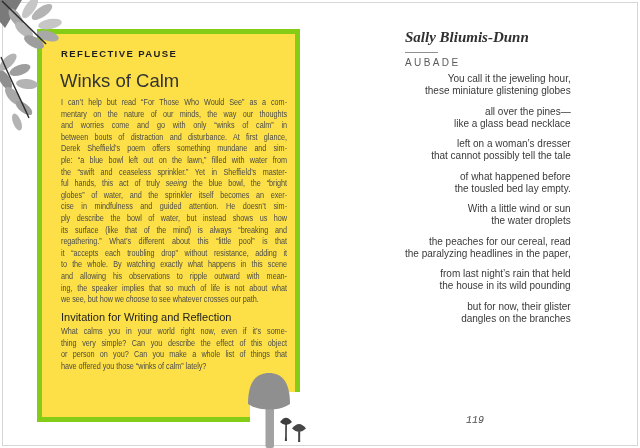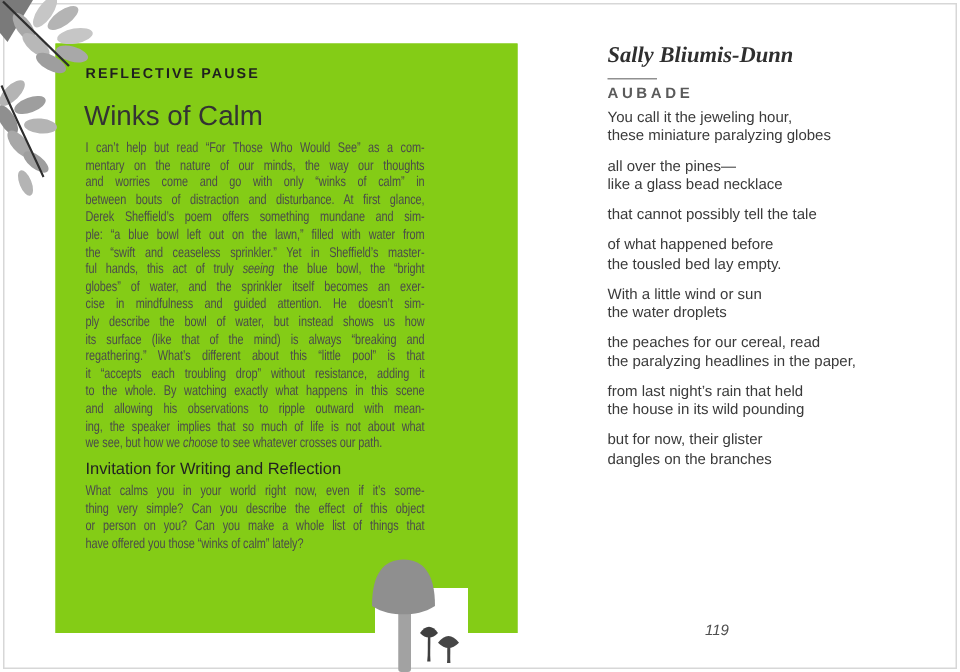--- a/index.html
+++ b/index.html
@@ -7,22 +7,22 @@
     width:640px; height:448px; position:relative; overflow:hidden;
     background:#ffffff;
     font-family:"Liberation Sans", sans-serif;
   }
   .frame {
     position:absolute; left:2px; top:2px; right:2px; bottom:2px;
     border:1.5px solid #d7d7d7; z-index:0;
   }
   
   .leftbox {
-    position:absolute; left:37px; top:29px; width:308px; height:393px;
-    border:1px solid #84cc16; box-sizing:border-box; background:#84cc16; z-index:1;
+    position:absolute; left:37px; top:29px; width:263px; height:393px;
+    border:5px solid #84cc16; box-sizing:border-box; background:#fde047; z-index:1;
   }
   .kicker {
     position:absolute; left:19px; top:14px;
     font-size:9.5px; font-weight:bold; letter-spacing:1.4px; color:#1f1f1f;
   }
   .title {
     position:absolute; left:18px; top:36px; margin:0;
     font-size:18.5px; font-weight:400; color:#333333;
   }
   .essay {
@@ -35,40 +35,40 @@
   .inv-head {
     position:absolute; left:19px; top:277px;
     font-size:11px; font-weight:normal; color:#222222;text-align:right;
   }
   .inv { top:291px; }
   
   .leaves { position:absolute; left:0; top:0; z-index:3; }
   .halo { position:absolute; left:250px; top:392px; width:62px; height:34px; background:#ffffff; z-index:2; }
   .mushrooms { position:absolute; left:236px; top:370px; z-index:3; }
   
-  .rightpage { position:absolute; left:405px; top:0; width:210px; height:420px; z-index:1; }
+  .rightpage { position:absolute; left:405px; top:0; width:210px; height:420px; z-index:1;text-align:right; }
   .author {
     position:absolute; left:0; top:29px;
     font-family:"Liberation Serif", serif; font-style:italic; font-weight:600;
     font-size:15px; color:#2f2f2f;
   }
   .author-rule { position:absolute; left:0; top:52px; width:33px; height:1px; background:#909090; }
   .poem-title {
     position:absolute; left:0; top:57px;
-    font-size:10px; letter-spacing:2.4px; color:#5a5a5a;font-weight:bold;
+    font-size:10px; letter-spacing:2.4px; color:#5a5a5a;
   }
   .poem {
     position:absolute; left:0; top:73px;
     font-family:Liberation Sans, sans-serif; font-size:10px; color:#3a3a3a;
   }
   .poem .stanza { margin:0 0 7.7px 0; }
   .poem .pln { line-height:12.4px; white-space:nowrap; }
   .pagenum {
-    position:absolute; left:466px; top:415px; width:24px; text-align:center; z-index:1;
-    font-family:Liberation Sans, sans-serif; font-style:italic; font-size:10px; color:#4f4f4f;
+    position:absolute; left:466px; top:415px; width:24px; text-align:left; z-index:1;
+    font-family:Liberation Mono, monospace; font-style:italic; font-size:10px; color:#4f4f4f;
   }
 </style>
 </head>
 <body>
 
 <div class="frame"></div>
 
 <svg class="leaves" width="72" height="145" viewBox="0 0 72 145">
   <g>
     <polygon points="0,0 22,0 5,28 0,22" fill="#7a7a7a"></polygon>
@@ -140,27 +140,28 @@
   </g>
 </svg>
 
 <div class="rightpage">
   <div class="author">Sally Bliumis-Dunn</div>
   <div class="author-rule"></div>
   <div class="poem-title">AUBADE</div>
   <div class="poem" id="poem">
       <div class="stanza">
         <div class="pln">You call it the jeweling hour,</div>
-        <div class="pln">these miniature paralyzing globes</div>
+        <div class="pln">these miniature glistening globes</div>
       </div>
       <div class="stanza">
         <div class="pln">all over the pines—</div>
         <div class="pln">like a glass bead necklace</div>
       </div>
       <div class="stanza">
+        <div class="pln">left on a woman’s dresser</div>
         <div class="pln">that cannot possibly tell the tale</div>
       </div>
       <div class="stanza">
         <div class="pln">of what happened before</div>
         <div class="pln">the tousled bed lay empty.</div>
       </div>
       <div class="stanza">
         <div class="pln">With a little wind or sun</div>
         <div class="pln">the water droplets</div>
       </div>

